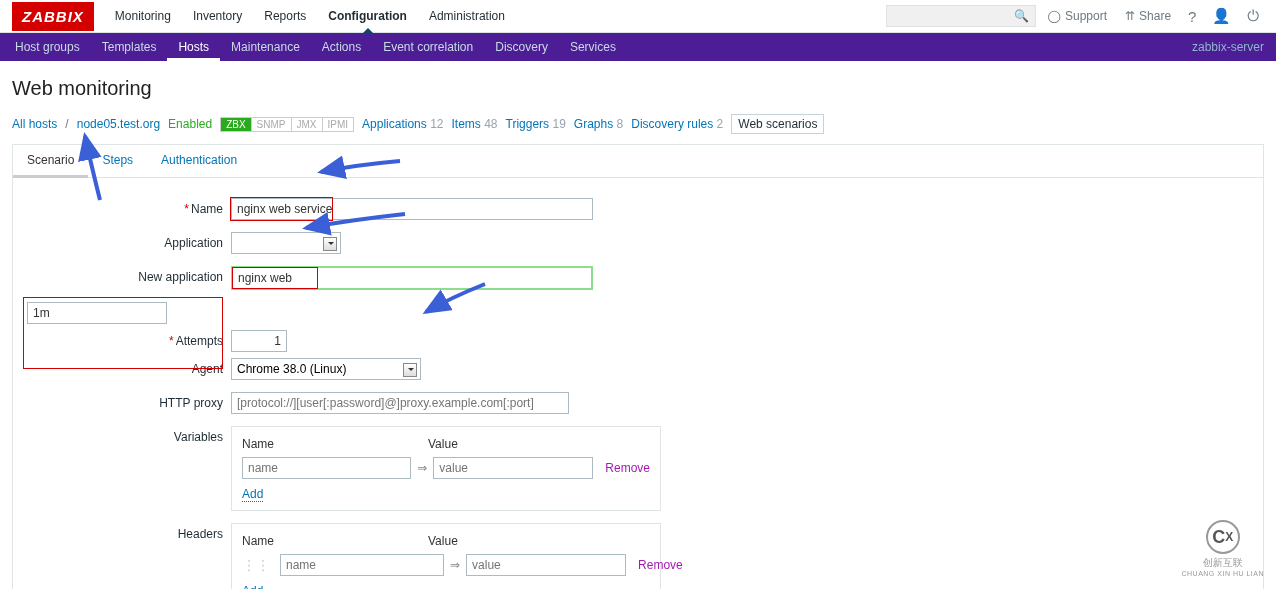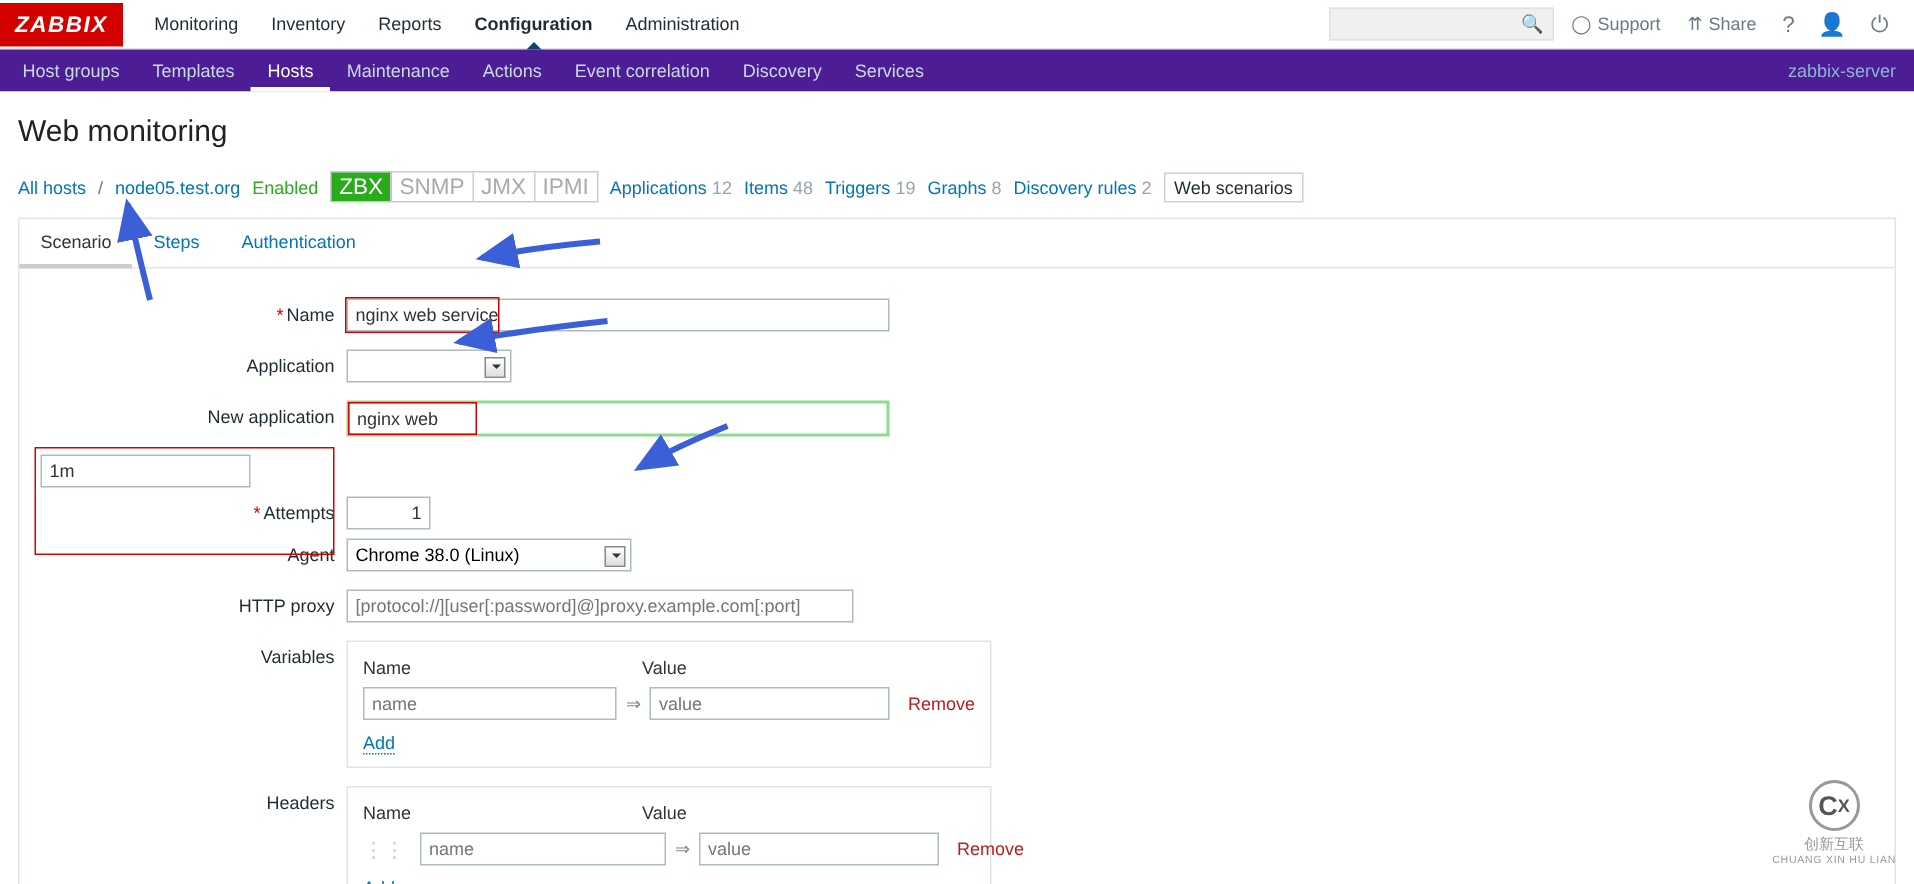--- a/index.html
+++ b/index.html
@@ -1,21 +1,21 @@
 <!DOCTYPE html>
 <html><head>
 <meta charset="utf-8">
 <style>
   * { box-sizing: border-box; margin:0; padding:0; }
   body { font-family: Arial, Helvetica, sans-serif; font-size:12px; color:#1f2c33; background:#fff; width:1276px; }
   a { text-decoration:none; }
 
   
   .topnav { display:flex; align-items:center; height:33px; background:#fff; border-bottom:1px solid #dfe4e7; padding-left:0; }
-  .logo { background:#d40000; color:#fff; font-weight:bold; letter-spacing:1px; padding:6px 10px 6px 10px; font-size:15px; font-style:italic; margin-right:10px;}
+  .logo { background:#d40000; color:#fff; font-weight:bold; letter-spacing:1px; padding:6px 10px 6px 10px; font-size:15px; font-style:italic; margin-right:10px;margin-left:12px;}
   .topnav ul { display:flex; list-style:none; }
   .topnav li { padding:9px 11px; color:#1f2c33; cursor:pointer; font-size:12px;}
   .topnav li.active { font-weight:bold; position:relative;}
   .topnav li.active:after{content:"";position:absolute;bottom:-1px;left:50%;margin-left:-5px;border:5px solid transparent;border-bottom-color:#0a466e;}
   .top-right { margin-left:auto; display:flex; align-items:center; gap:6px; padding-right:12px; height:100%;}
   .search-box { width:150px; height:22px; background:#f0f0f0; border:1px solid #dce2e6; padding:0 22px 0 6px; position:relative;}
   .search-wrap{position:relative;}
   .search-wrap .sicon{position:absolute;right:6px;top:4px;color:#888;font-size:12px;}
   .tr-link { color:#6b7a84; font-size:12px; padding:4px 6px; cursor:pointer; display:flex; align-items:center; gap:4px;}
   .tr-icon { color:#6b7a84; font-size:15px; padding:2px 5px; cursor:pointer;}
@@ -27,21 +27,21 @@
   .subnav li.active { color:#fff; border-bottom:3px solid #fff; padding-bottom:4px;}
   .subnav .right { margin-left:auto; padding:7px 12px; color:#8fb5cf; font-size:12px;}
 
   
   .page { padding:10px 12px 30px 12px; background:#fff;}
   h1 { font-size:20px; font-weight:normal; color:#222; margin:6px 0 14px 0;}
   .crumbs { font-size:12px; display:flex; align-items:center; gap:8px; flex-wrap:wrap; margin-bottom:10px;}
   .crumbs a{ color:#0275b8; }
   .sep{color:#777;}
   .enabled-lbl{color:#2aab1d;}
-  .proto-box{display:inline-flex; border:1px solid #ccc; font-size:15px;}
+  .proto-box{display:inline-flex; border:1px solid #ccc; font-size:10px;}
   .proto-box span{padding:1px 5px; color:#aaa; border-right:1px solid #ccc;}
   .proto-box span:last-child{border-right:none;}
   .proto-box span.on{background:#2aab1d;color:#fff;}
   .crumbs .cnt{color:#98a4ad;}
   .crumbs .sel{border:1px solid #c7d2da; padding:2px 6px; background:#fff;}
 
   
   .tabs-box{border:1px solid #dfe4e7; background:#fff;}
   .tabs{display:flex; border-bottom:1px solid #dfe4e7;}
   .tabs .tab{padding:8px 14px; color:#0275b8; cursor:pointer;}
@@ -68,21 +68,21 @@
 
   .ph{color:#aaa;}
   .pairbox{border:1px solid #dfe4e7; padding:10px 10px 8px 10px; width:430px;}
   .pairbox .hdr{display:flex; color:#333; margin-bottom:6px;}
   .pairbox .hdr .c1{width:186px;}
   .pairbox .inputs{display:flex;align-items:center;gap:6px;}
   .pairbox .inputs input{height:22px;border:1px solid #acbbc2;padding:0 5px;font-size:12px;}
   .pairbox .inputs .n{width:172px;}
   .pairbox .inputs .arrow{color:#888;}
   .pairbox .inputs .v{width:160px;}
-  .pairbox .rm{color:#b91c1c;margin-left:6px;cursor:default;}
+  .pairbox .rm{color:#a21caf;margin-left:6px;cursor:default;}
   .pairbox .addlink{color:#0275b8;display:inline-block;margin-top:8px;border-bottom:1px dotted #0275b8;cursor:pointer;}
   .drag{color:#ccc;margin-right:4px;cursor:grab;font-size:14px;}
 
   
   .arrow-svg{position:absolute;pointer-events:none;}
 
   .footer-logo{position:fixed; right:12px; bottom:12px; font-size:10px; color:#999; text-align:center;}
   .footer-logo .circ{width:34px;height:34px;border:2px solid #999;border-radius:50%;display:flex;align-items:center;justify-content:center;font-weight:bold;font-size:18px;color:#555;margin:0 auto 2px auto;}
 
   .content-wrap{position:relative;}

